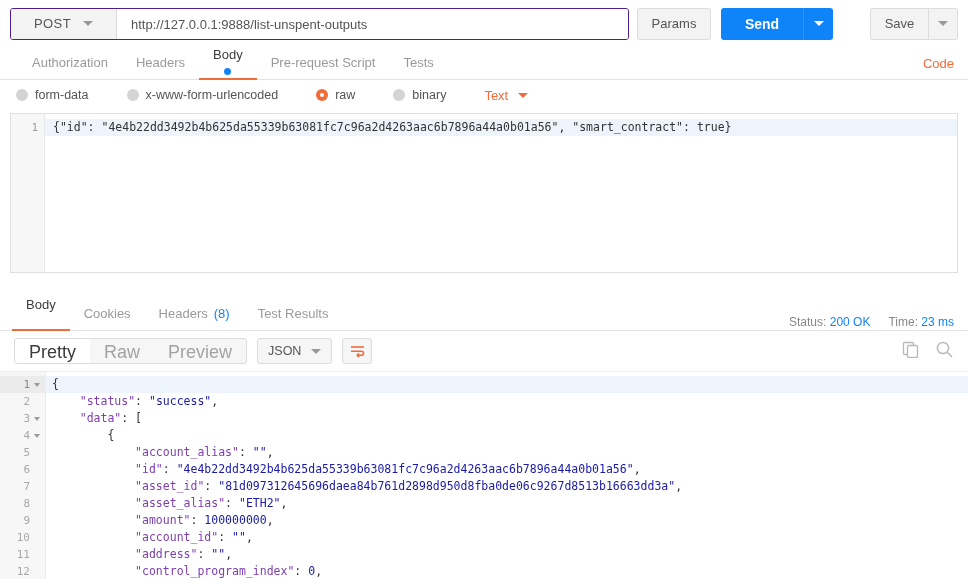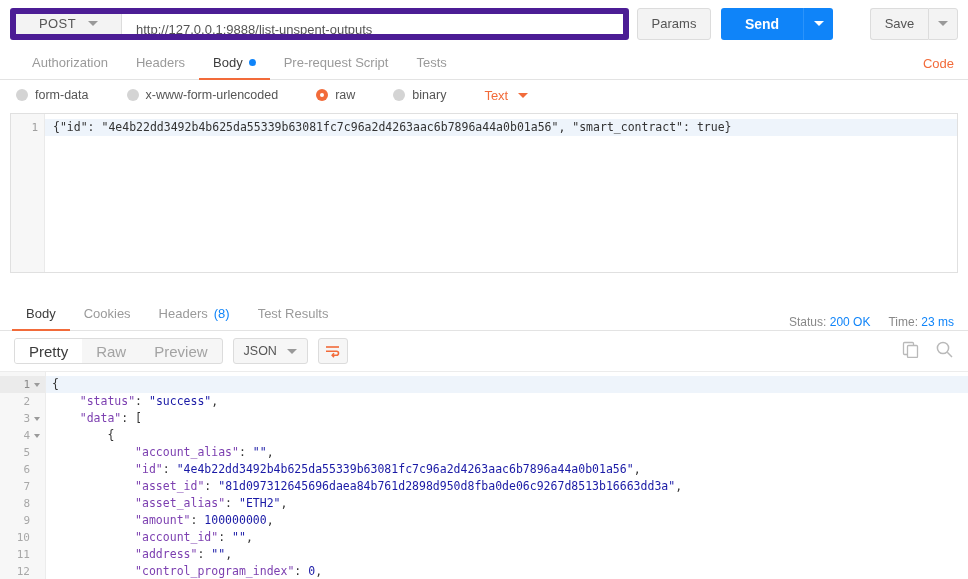--- a/index.html
+++ b/index.html
@@ -18,21 +18,21 @@
     display: flex;
     align-items: center;
     padding: 0 10px;
     background: #fff;
     flex: 0 0 auto;
   }
   .method-url {
     display: flex;
     flex: 1 1 auto;
     height: 32px;
-    border: 6px solid #4c1d95;
+    border: 1px solid #4c1d95;
     border-radius: 3px;
     background: #fff;
     overflow: hidden;
   }
   .method {
     width: 106px;
     display: flex;
     align-items: center;
     justify-content: center;
     gap: 12px;
@@ -116,21 +116,21 @@
     flex: 0 0 auto;
   }
   .tab {
     display: flex; align-items: center; gap: 6px;
     padding: 0 14px;
     font-size: 13px; color: #9a9a9a;
     cursor: pointer;
     border-bottom: 2px solid transparent;
     margin-bottom: -1px;
   }
-  .tab.active { color: #3c3c3c; border-bottom-color: #f26b3a; }
+  .tab.active { color: #3c3c3c; border-bottom-color: #f26b3a; flex-direction: column; }
   .dot-blue { width:7px; height:7px; border-radius:50%; background:#0f84f9; display:inline-block; }
   .code-link {
     position: absolute; right: 14px; top: 0; bottom: 0;
     display: flex; align-items: center;
     font-size: 13px; color: #f26b3a; cursor: pointer;
   }
 
   
   .body-type-row {
     height: 30px;
@@ -229,22 +229,22 @@
     position: relative;
     flex: 0 0 auto;
   }
   .seg {
     display:flex; height: 26px;
     border:1px solid #dcdcdc; border-radius:3px; overflow:hidden;
     background:#f6f6f6;
   }
   .seg div {
     padding: 0 14px;
-    display:flex; align-items:center;
-    font-size: 15px; color:#a3a3a3; cursor:pointer;
+    display:flex; align-items:flex-end;
+    font-size: 18px; color:#a3a3a3; cursor:pointer;
   }
   .seg div.active { color:#3c3c3c; background:#fff; }
   .fmt-select {
     display:flex; align-items:center; gap:10px;
     height: 26px; padding: 0 10px;
     border:1px solid #dcdcdc; border-radius:3px; background:#f6f6f6;
     font-size:12.5px; color:#555; cursor:pointer;
   }
   .wrap-btn {
     width: 30px; height: 26px;

